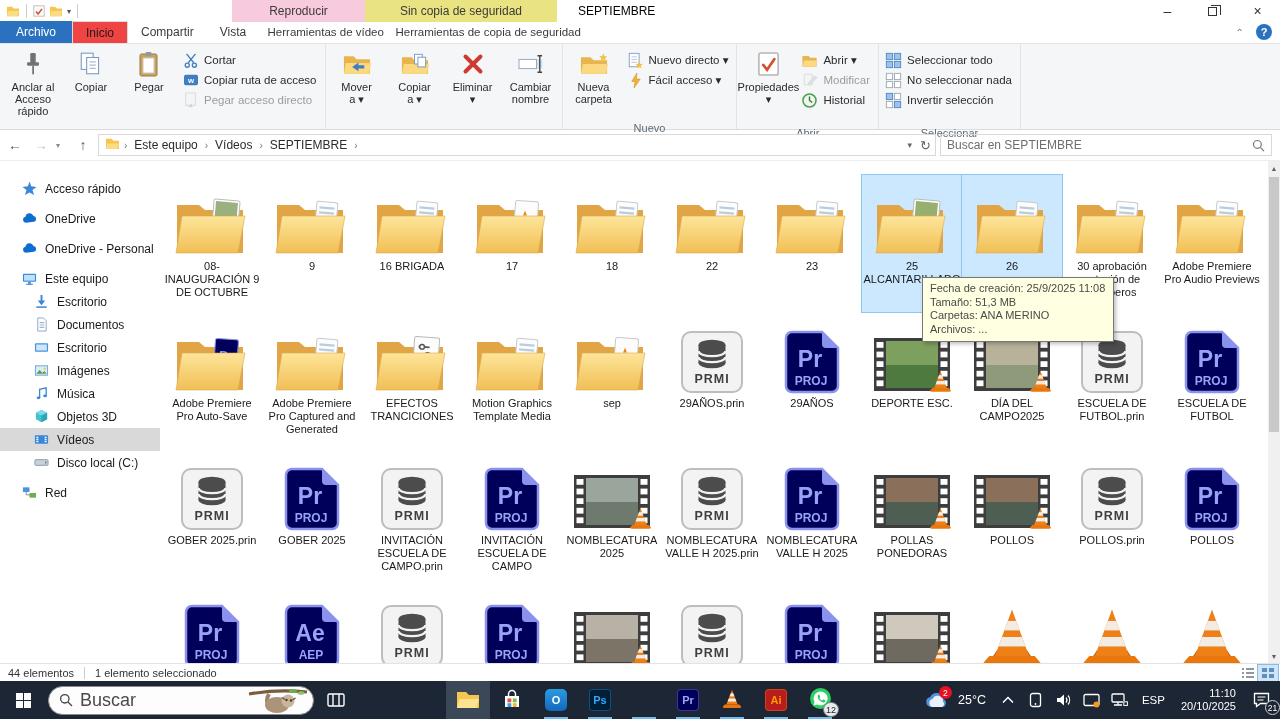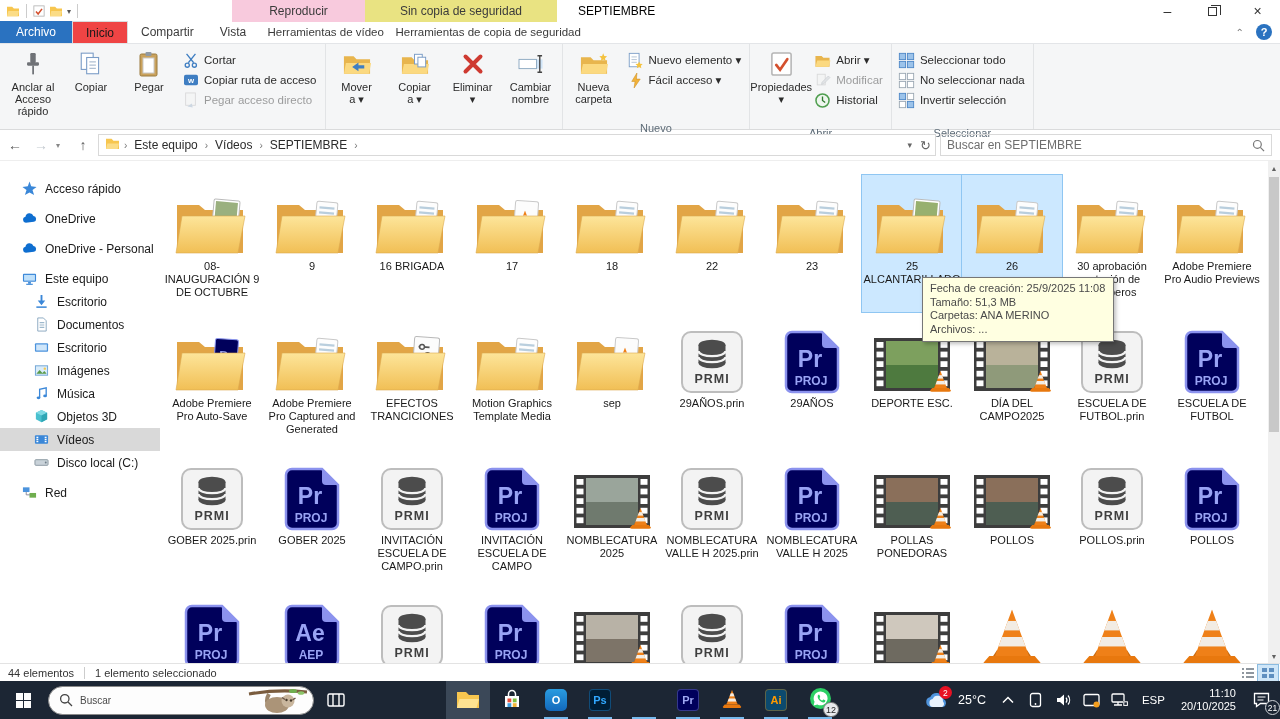--- a/index.html
+++ b/index.html
@@ -92,21 +92,21 @@
   .st-views { position:absolute; right:2px; top:0; height:18px; display:flex; align-items:center; }
   .st-view { width:20px; height:16px; display:flex; align-items:center; justify-content:center; }
   .st-view.act { background:#cfe6f8; outline:1px solid #8bbbe0; }
 
   
   .taskbar { height:38px; background:#1c2634; display:flex; align-items:center; position:relative; }
   .tb-start { width:46px; height:38px; display:flex; align-items:center; justify-content:center; }
   .win-logo { width:15px; height:15px; display:grid; grid-template-columns:7px 7px; grid-template-rows:7px 7px; gap:1px; }
   .win-logo span { background:#fdfdfd; }
   .tb-search { width:266px; height:29px; background:#fdfdfd; border:1px solid #8a8a8a; border-radius:15px; display:flex; align-items:center; padding:0 4px 0 10px; gap:7px; margin-left:2px; overflow:hidden; }
-  .tb-search input { flex:1; border:none; outline:none; background:transparent; font-family:"Liberation Sans",sans-serif; font-size:10px; color:#0369a1; min-width:0; }
+  .tb-search input { flex:1; border:none; outline:none; background:transparent; font-family:"Liberation Sans",sans-serif; font-size:18px; color:#0369a1; min-width:0; }
   .tb-search input::placeholder { color:#4a4a4a; opacity:1; }
   .tapps { display:flex; align-items:center; height:38px; }
   .tapp { position:relative; width:44px; height:38px; display:flex; align-items:center; justify-content:center; }
   .tapp.act { background:#3b4858; }
   .tb-under { position:absolute; bottom:0; left:10px; width:24px; height:2px; background:#76b9ed; }
   .sq { width:22px; height:22px; border-radius:4px; display:flex; align-items:center; justify-content:center; font-weight:bold; font-size:11px; }
   .circ { width:22px; height:22px; border-radius:50%; }
   .tb-copilot { background:conic-gradient(#e74856,#ffb900,#10893e,#00a4ef,#b146c2,#e74856); }
   .tb-edge { background:radial-gradient(circle at 30% 30%, #7ce0c4, #2f8ded 55%, #1b4ea0 95%); }
   .tb-firefox { background:radial-gradient(circle at 35% 30%, #ffd75e, #ff9a2e 55%, #e1446a 90%); }
@@ -328,21 +328,21 @@
             </div>
             <div class="rstack">
               <div class="rbtn-sm">
                 <span class="ric">
                   <svg width="17" height="17" viewBox="0 0 19 19">
                     <rect x="2.5" y="1.5" width="11" height="15" fill="#fff" stroke="#7a9cc6"></rect>
                     <path d="M5 5.5h6M5 8.5h6M5 11.5h6" stroke="#aebfd2"></path>
                     <path d="M13.5 10.5l1.2 2.6 2.8.4-2 1.9.5 2.7-2.5-1.3-2.5 1.3.5-2.7-2-1.9 2.8-.4z" fill="#f4c23f"></path>
                   </svg>
                 </span>
-                <span>Nuevo elemento ▾</span>
+                <span>Nuevo directo ▾</span>
               </div>
               <div class="rbtn-sm">
                 <span class="ric">
                   <svg width="15" height="17" viewBox="0 0 16 18">
                     <path d="M9.5 1L4 10h3.5L6.5 17 13 7.5H9z" fill="#f2b23a" stroke="#cd8f22" stroke-width=".6"></path>
                   </svg>
                 </span>
                 <span>Fácil acceso ▾</span>
               </div>
             </div>
@@ -1366,21 +1366,21 @@
           <span class="tb-under"></span>
         </div>
         <div class="tapp">
           <span><svg width="22" height="21" viewBox="0 0 72 64">
               <use href="#symCone"></use>
             </svg></span>
           <span class="tb-under"></span>
         </div>
         <div class="tapp">
           <span>
-            <span class="sq" style="background:#0c4a6e;color:#ff9a00;border:1px solid #ff9a0055;">Ai</span>
+            <span class="sq" style="background:#b91c1c;color:#ff9a00;border:1px solid #ff9a0055;">Ai</span>
           </span>
           <span class="tb-under"></span>
         </div>
         <div class="tapp">
           <span><svg width="23" height="23" viewBox="0 0 22 22">
               <circle cx="11" cy="11" r="10" fill="#2bd064"></circle>
               <path d="M11 4.3A6.6 6.6 0 0 0 5.3 14.2L4.4 17.6 8 16.7A6.6 6.6 0 1 0 11 4.3z" fill="#fff"></path>
               <path d="M8.5 7.9c.2-.4.4-.4.6-.4h.5c.1 0 .3 0 .5.4l.6 1.5c.1.2 0 .4-.1.5l-.4.5c-.1.2-.1.3 0 .5.5.9 1.3 1.5 2.2 1.9.2.1.4.1.5-.1l.5-.6c.1-.2.3-.2.5-.1l1.5.7c.2.1.3.2.3.4-.1.8-.7 1.6-1.4 1.7-1.6.2-4-1-5.2-3-.8-1.2-1-2.5-.6-3.9z" fill="#2bd064"></path>
             </svg></span>
           <span class="tb-under"></span>

